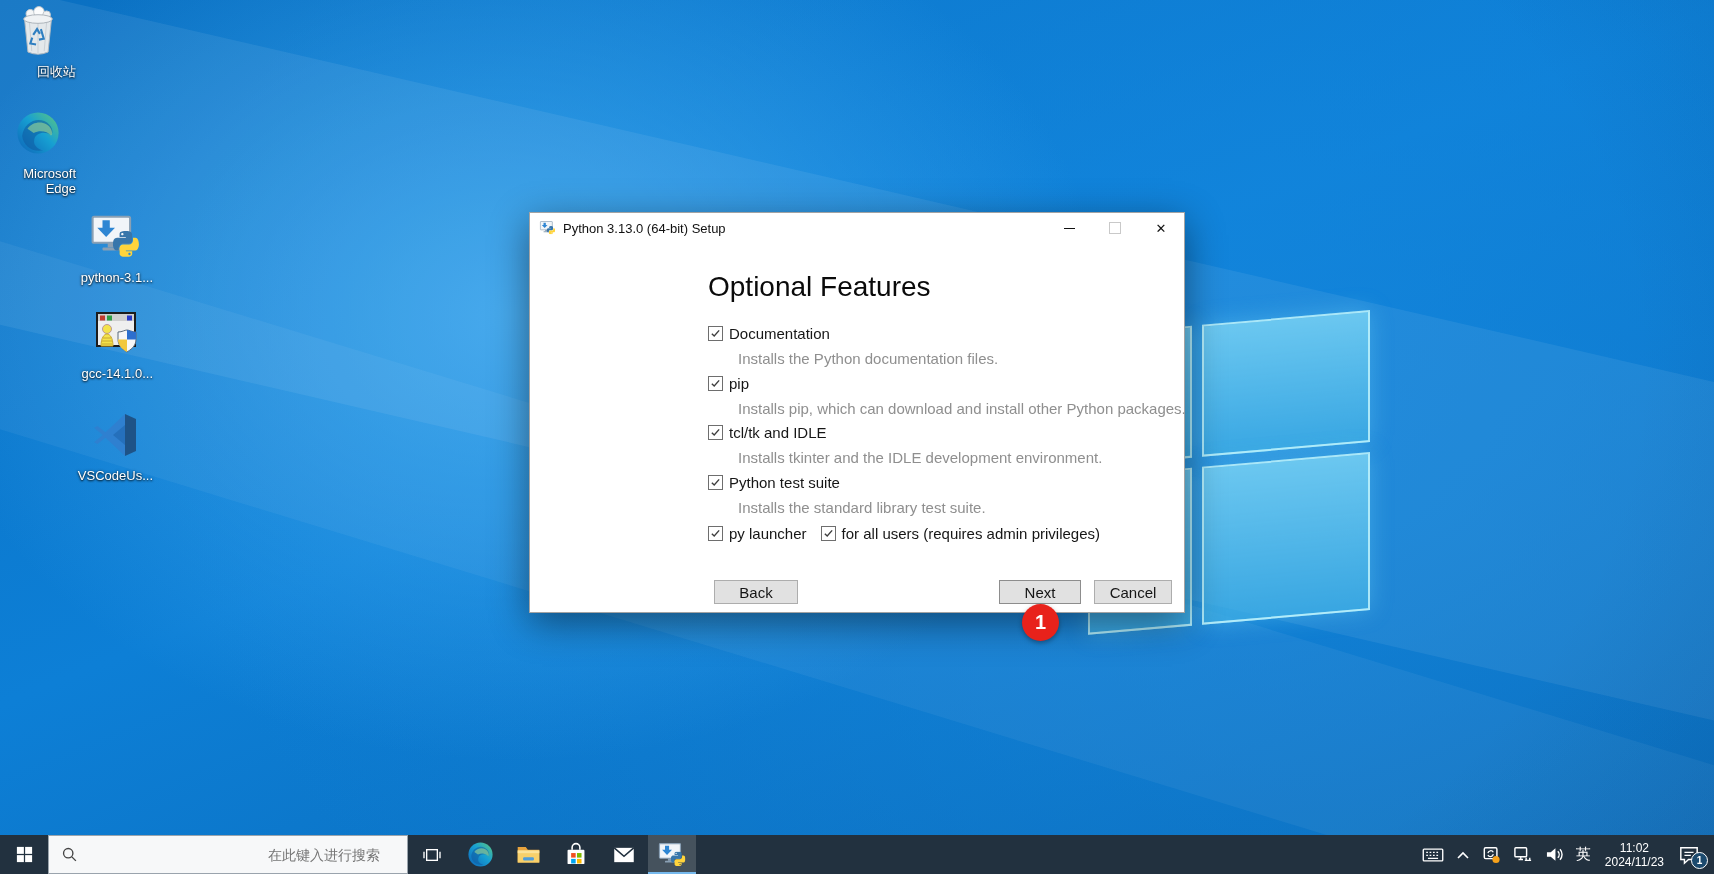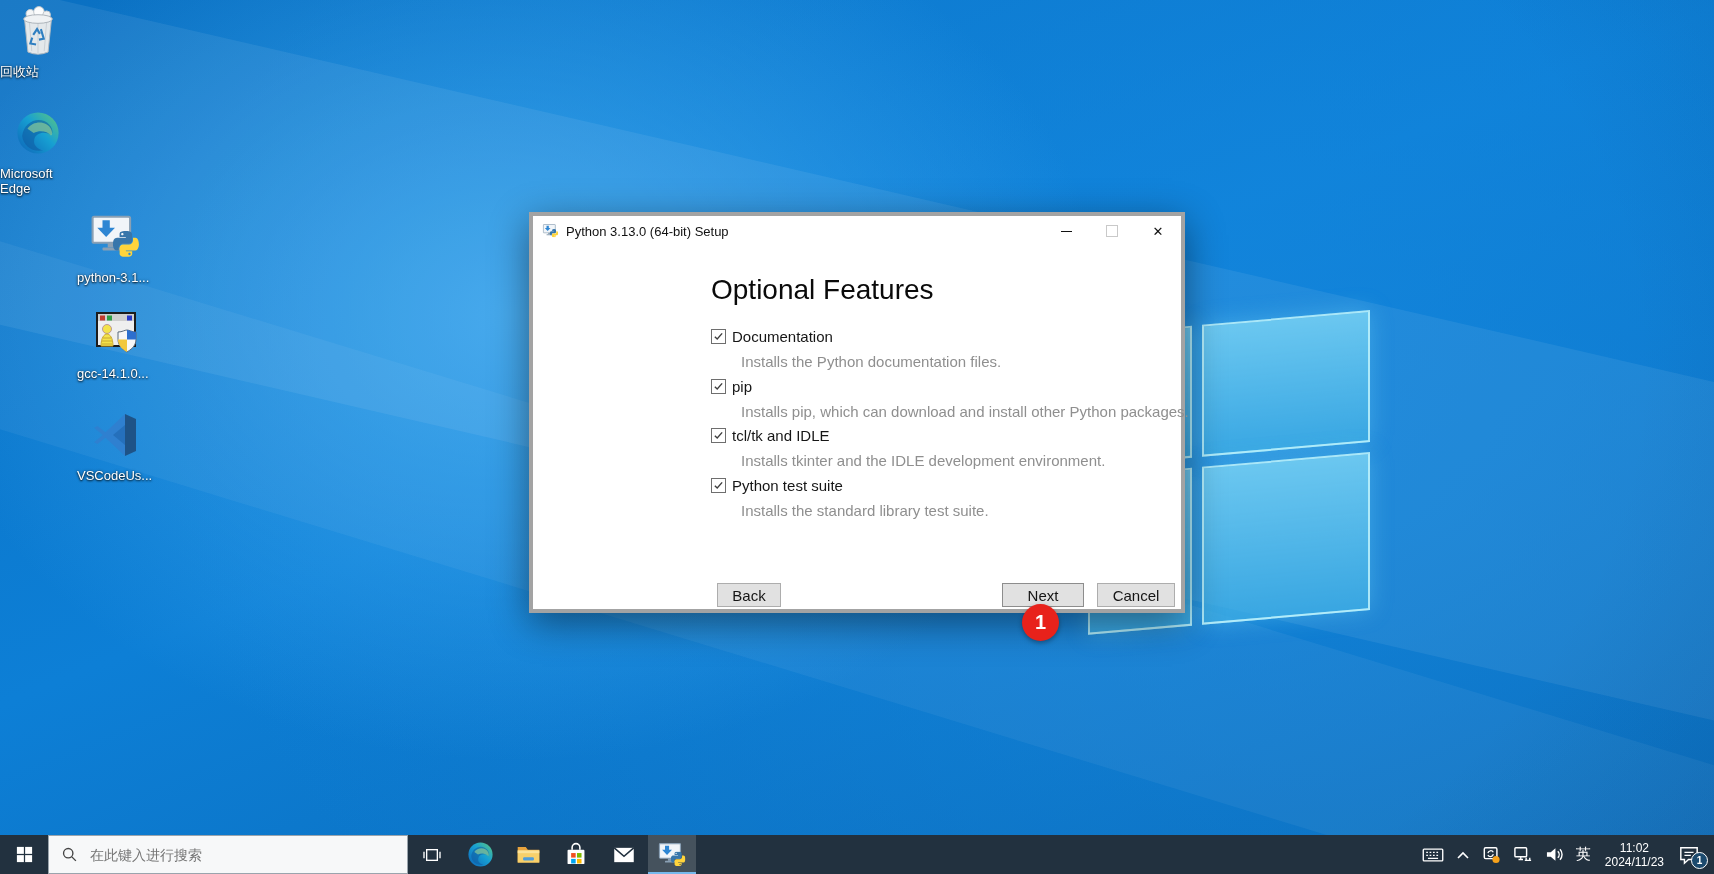--- a/index.html
+++ b/index.html
@@ -16,27 +16,27 @@
     background:radial-gradient(1800px 1250px at 38% 42%, rgba(0,0,0,0) 55%, rgba(3,53,100,.38) 100%);}
   .beam{position:absolute;z-index:0;opacity:.07;background:#fff;}
   .beam1{left:-200px;top:-60px;width:2300px;height:330px;transform:rotate(13deg);transform-origin:0 0;}
   .beam2{left:-200px;top:180px;width:2400px;height:180px;transform:rotate(17deg);transform-origin:0 0;opacity:.05;}
   .logo-panes{position:absolute;left:1088px;top:322px;width:292px;height:312px;z-index:1;
     transform:skewY(-5deg);display:grid;grid-template-columns:104px 168px;grid-template-rows:132px 158px;
     gap:10px;}
   .pane{background:linear-gradient(180deg, rgba(125,214,245,.80), rgba(66,178,230,.72));
     border:2px solid rgba(190,242,252,.85);box-shadow:0 0 22px rgba(120,220,250,.35);}
   
-  .dicon{position:absolute;width:76px;text-align:left;z-index:2;cursor:default;}
+  .dicon{position:absolute;width:76px;text-align:right;z-index:2;cursor:default;}
   .dicon .art{height:50px;display:flex;align-items:center;justify-content:center;}
   .dicon .lbl{margin-top:8px;font-size:13px;line-height:15px;color:#fff;
     text-shadow:0 1px 2px rgba(0,0,0,.85),0 0 3px rgba(0,0,0,.5);}
   
   .dialog{position:absolute;left:529px;top:212px;width:656px;height:401px;z-index:10;
-    background:#fff;border:4px solid #a3a3a3;box-shadow:0 10px 36px rgba(0,0,0,.45);box-sizing:border-box;}
+    background:#fff;border:1px solid #a3a3a3;box-shadow:0 10px 36px rgba(0,0,0,.45);box-sizing:border-box;}
   .titlebar{position:absolute;left:0;top:0;right:0;height:30px;background:#fff;display:flex;align-items:center;}
   .titlebar .ticon{width:17px;height:16px;margin-left:9px;flex:none;}
   .titlebar .ttext{font-size:13px;color:#111;margin-left:7px;flex:1;white-space:nowrap;}
   .wbtns{display:flex;height:100%;}
   .wbtn{width:46px;height:100%;display:flex;align-items:center;justify-content:center;}
   .minline{width:11px;height:0;border-top:1px solid #111;}
   .maxbox{width:10px;height:10px;border:1px solid #c9c9c9;}
   .xglyph{font-size:13px;color:#111;line-height:1;}
   .dbody{position:absolute;left:0;top:30px;right:0;bottom:0;background:#fff;}
   
@@ -67,36 +67,36 @@
   .featrow{display:flex;align-items:center;}
   .cb{width:15px;height:15px;background:#fff;border:1px solid #6e6e6e;box-sizing:border-box;
       display:inline-flex;align-items:center;justify-content:center;flex:none;}
   .cb svg{width:11px;height:11px;}
   .flabel{font-size:15px;color:#161616;margin-left:6px;white-space:nowrap;}
   .fdesc{font-size:15px;color:#8f8f8f;margin-top:8px;margin-left:30px;white-space:nowrap;}
   .cb2{margin-left:14px;}
   
   .btn{position:absolute;top:337px;height:24px;background:#e1e1e1;border:1px solid #adadad;
     font-size:15px;color:#151515;display:flex;align-items:center;justify-content:center;box-sizing:border-box;}
-  .btn-back{left:184px;width:64px;}
+  .btn-back{left:184px;width:84px;}
   .btn-next{left:469px;width:82px;border-color:#8d8d8d;}
   .btn-cancel{left:564px;width:78px;}
   
   .anno{position:absolute;left:1022px;top:604px;width:37px;height:37px;border-radius:50%;
     background:#e8221b;color:#fff;font-size:20px;font-weight:bold;z-index:12;
     display:flex;align-items:center;justify-content:center;box-shadow:0 2px 5px rgba(0,0,0,.35);}
   
   .taskbar{position:absolute;left:0;bottom:0;width:1714px;height:39px;background:#22313f;z-index:20;
     display:flex;align-items:stretch;}
   .tb-btn{width:48px;display:flex;align-items:center;justify-content:center;flex:none;}
   .searchbox{width:360px;background:#f7f8f9;border:1px solid #9aa4ad;box-sizing:border-box;
     display:flex;align-items:center;flex:none;}
   .searchbox svg{margin-left:12px;flex:none;}
   .searchbox input{border:0;outline:0;background:transparent;font-size:14px;color:#333;
-    margin-left:10px;width:290px;font-family:inherit;}
+    margin-left:10px;width:290px;font-family:inherit;text-align:right;}
   .appcell{width:48px;display:flex;align-items:center;justify-content:center;flex:none;position:relative;}
   .appcell.active{background:rgba(255,255,255,.16);}
   .appcell.active::after{content:"";position:absolute;left:0;right:0;bottom:0;height:2px;background:#76b9ed;}
   .tb-spacer{flex:1;}
   .tray{display:flex;align-items:center;flex:none;padding-right:4px;}
   .trayitem{height:39px;display:flex;align-items:center;justify-content:center;padding:0 6px;}
   .ime{color:#fff;font-size:15px;}
   .clock{color:#fff;font-size:12px;line-height:14px;text-align:center;padding:16px 8px;}
   .ac{position:relative;padding:0 10px 0 6px;}
   .badge{position:absolute;right:2px;bottom:5px;width:15px;height:15px;border-radius:50%;
@@ -274,20 +274,34 @@
           <svg viewBox="0 0 12 12">
               <path d="M2 6.2 L4.6 8.8 L10 2.6" stroke="#3e3e3e" stroke-width="1.5" fill="none"></path>
             </svg>
         </span>
         <span class="flabel">tcl/tk and IDLE</span>
       </div>
       <div class="fdesc">Installs tkinter and the IDLE development environment.</div>
     </div>
 
     <div class="feat" style="top:282px">
+      <div class="featrow">
+        <span class="cb">
+          <svg viewBox="0 0 12 12">
+              <path d="M2 6.2 L4.6 8.8 L10 2.6" stroke="#3e3e3e" stroke-width="1.5" fill="none"></path>
+            </svg>
+        </span>
+        <span class="flabel">py launcher</span>
+        <span class="cb cb2">
+          <svg viewBox="0 0 12 12">
+              <path d="M2 6.2 L4.6 8.8 L10 2.6" stroke="#3e3e3e" stroke-width="1.5" fill="none"></path>
+            </svg>
+        </span>
+        <span class="flabel">for all users (requires admin privileges)</span>
+      </div>
     </div>
 
     <div class="btn btn-back">Back</div>
     <div class="btn btn-next">Next</div>
     <div class="btn btn-cancel">Cancel</div>
   </div>
 </div>
 
 <div class="anno">1</div>
 

